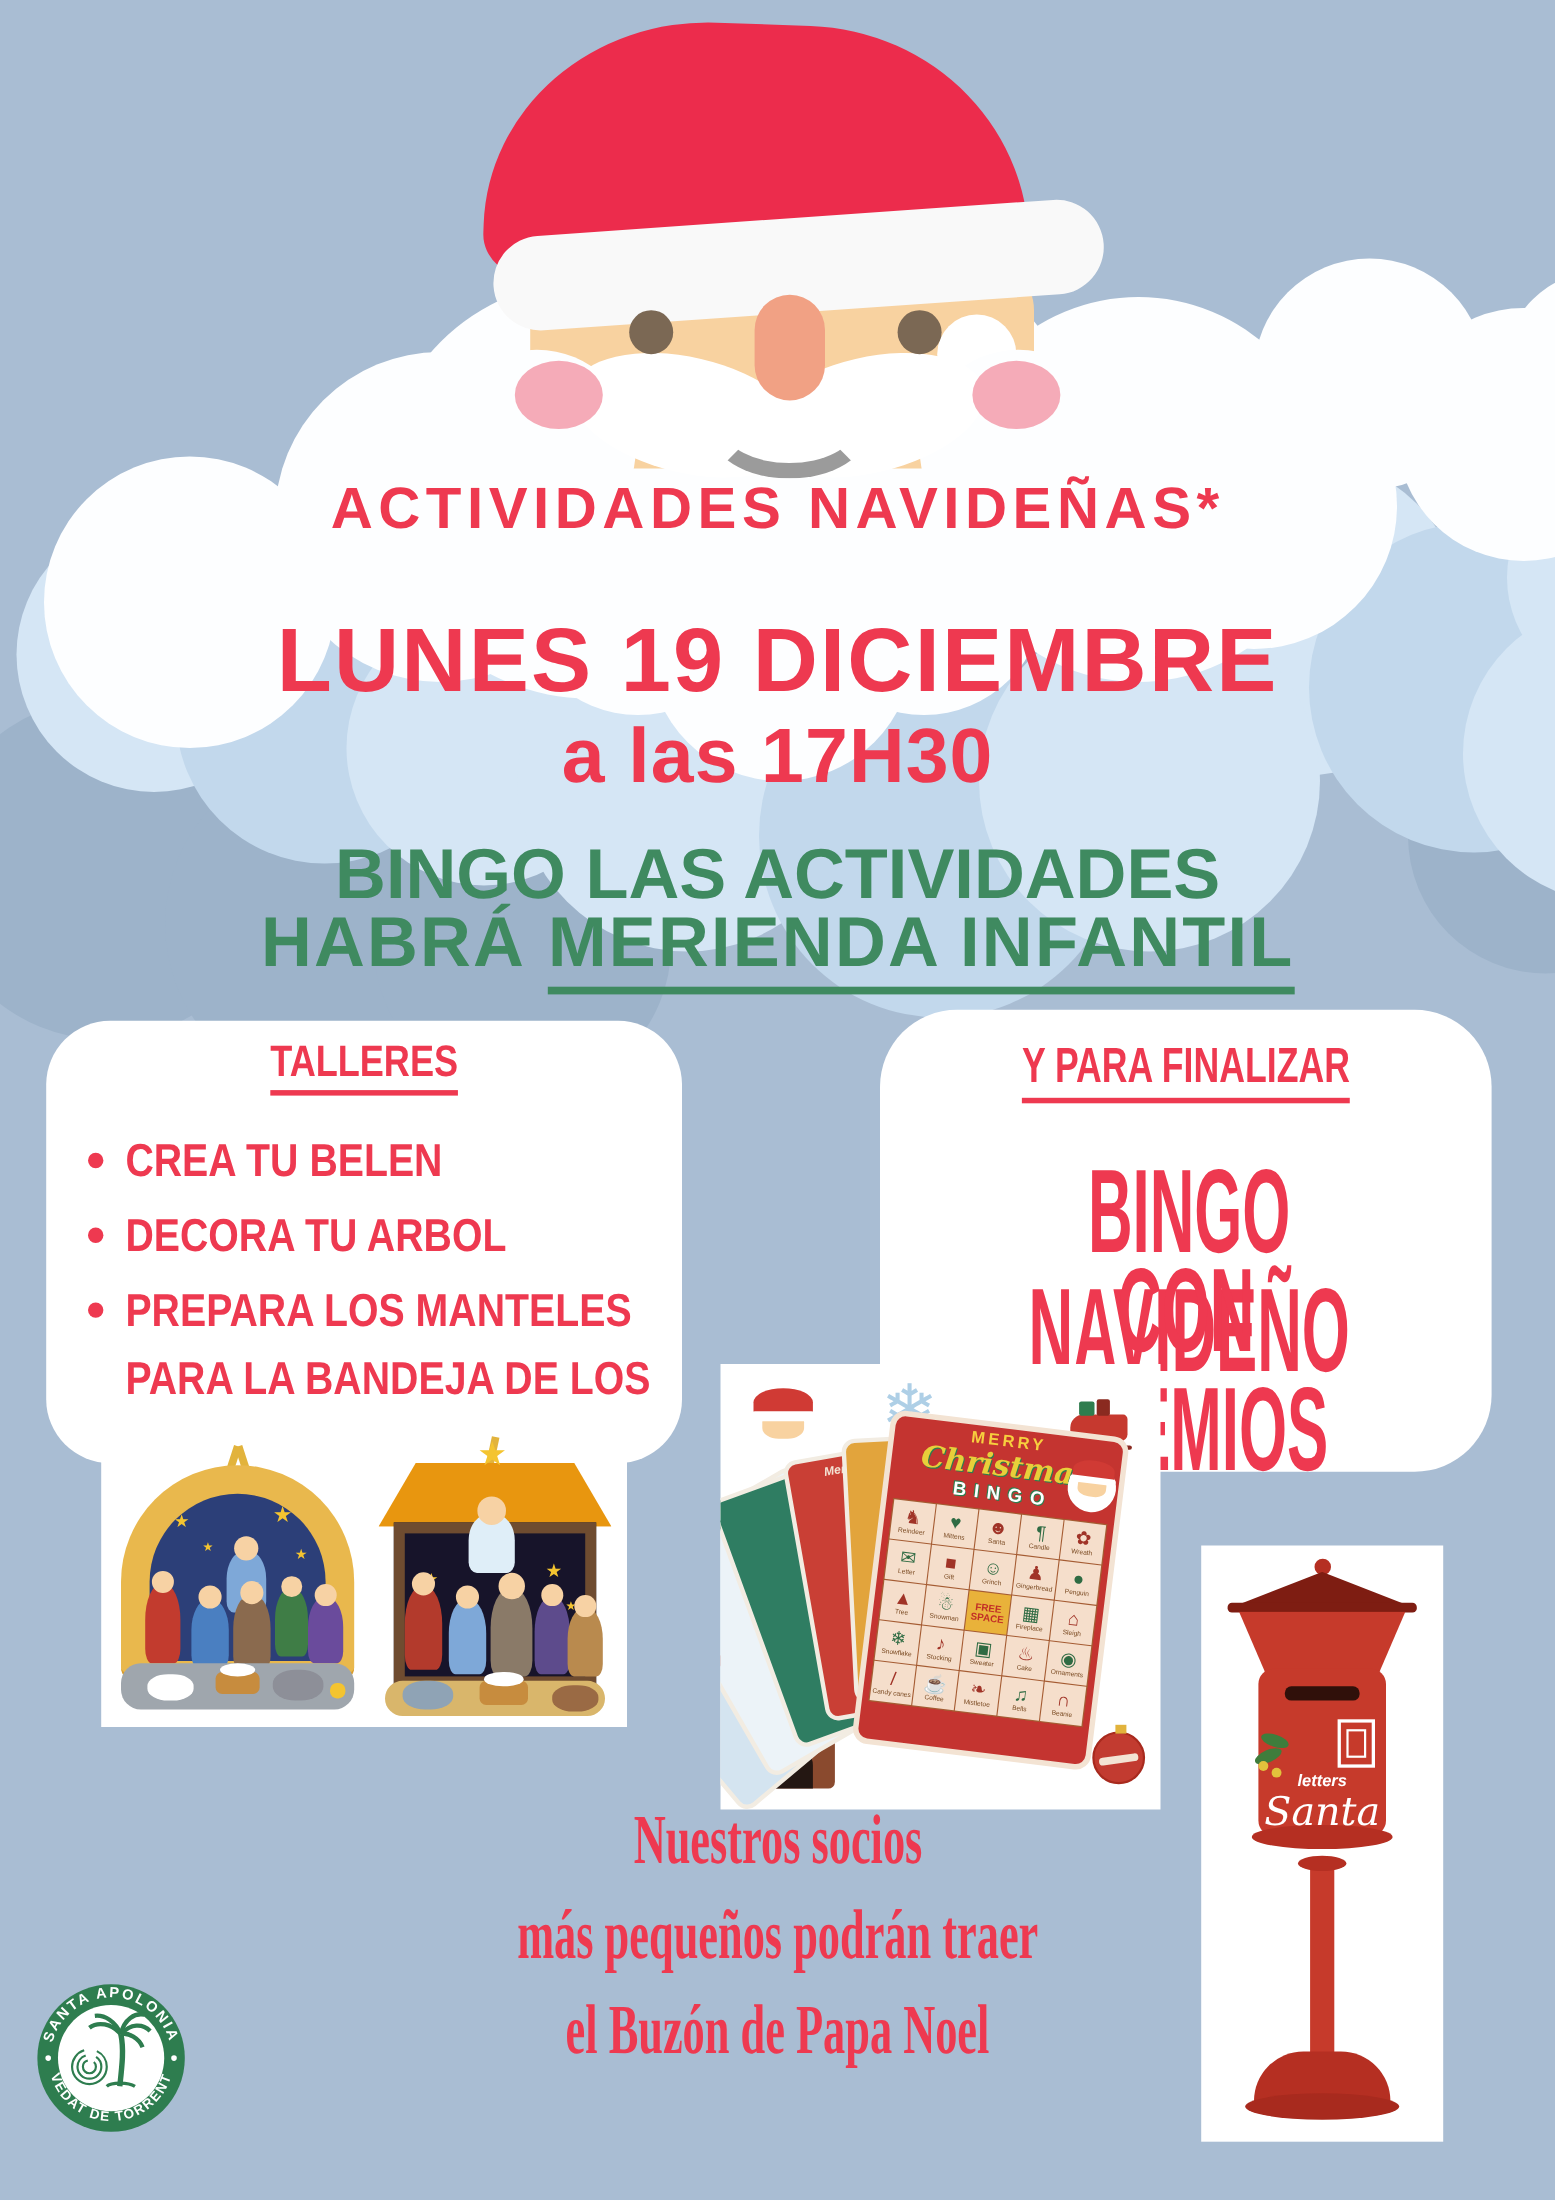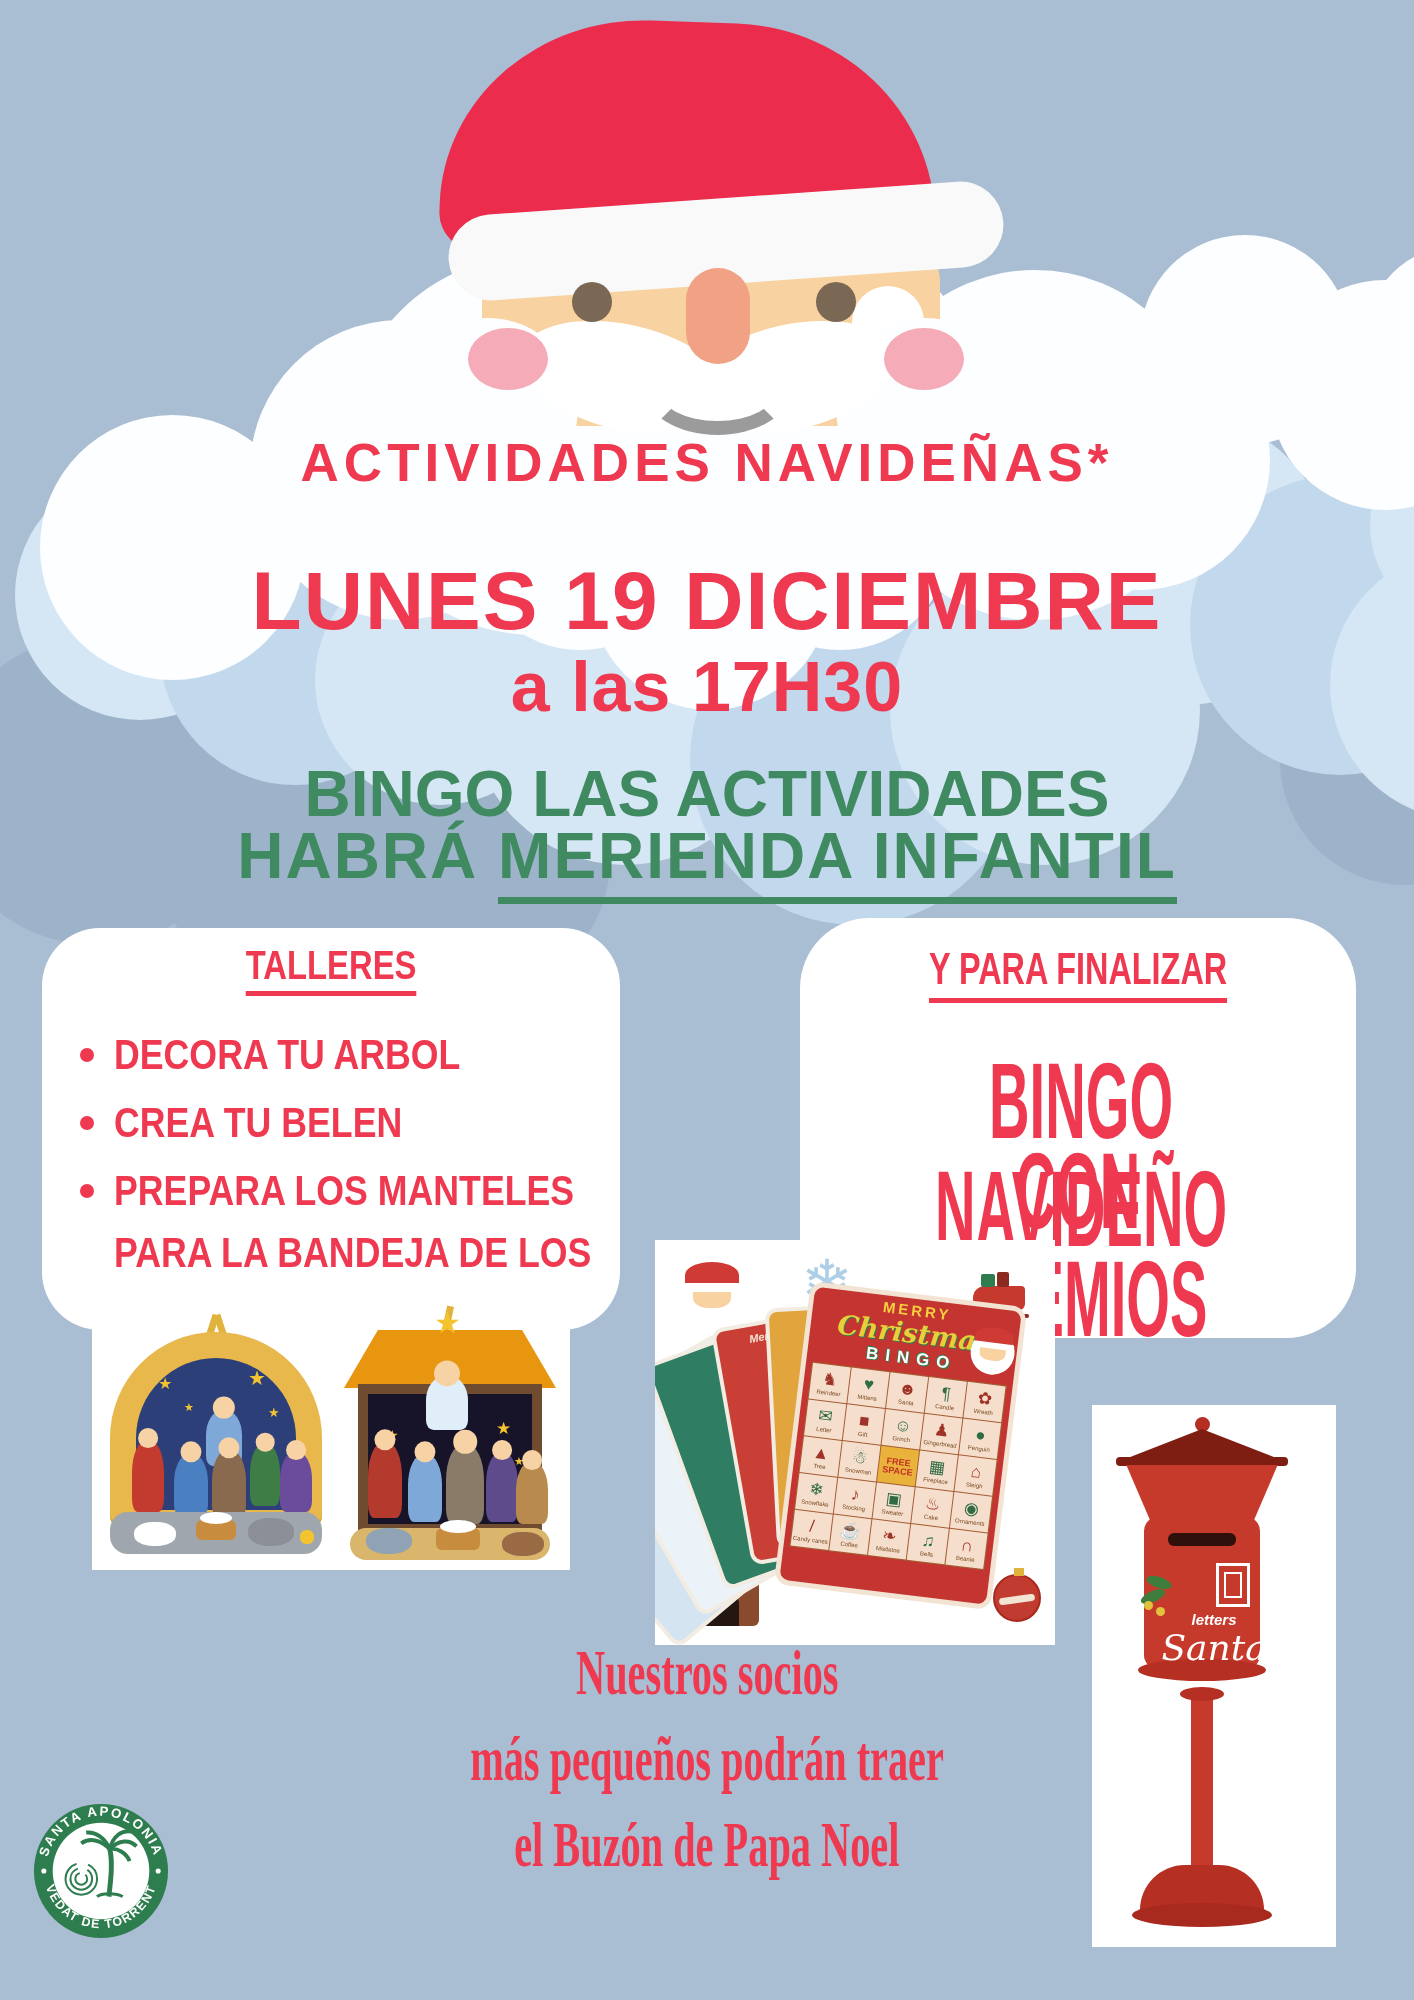--- a/index.html
+++ b/index.html
@@ -60,21 +60,21 @@
   #talleres-list .li-sx{display:inline-block;width:117%;transform:scaleX(0.85);transform-origin:left top;}
   .finale-line{position:absolute;left:0;right:0;text-align:center;font-weight:bold;color:#ee3950;
                font-size:108px;line-height:1;}
   .fl1{top:129px;} .fl2{top:219px;}
   .finale-line .sx{--sx:0.52;}
 
   
   .photo{position:absolute;background:#ffffff;z-index:4;overflow:hidden;}
   #nativity-photo{left:92px;top:1288px;width:478px;height:282px;}
   #bingo-photo{left:655px;top:1240px;width:400px;height:405px;}
-  #mailbox-photo{left:1092px;top:1405px;width:244px;height:542px;}
+  #mailbox-photo{left:1092px;top:1405px;width:220px;height:542px;}
 
   
   .ornament{position:absolute;}
   .straw-arch{position:absolute;left:0;top:18px;width:212px;height:196px;background:#e9b84d;
               border-radius:106px 106px 12px 12px;border-bottom:6px solid #d89c2e;box-sizing:border-box;}
   .arch-inner{position:absolute;left:26px;top:44px;width:160px;height:152px;background:#2c3f78;
               border-radius:80px 80px 0 0;overflow:hidden;}
   .orn-base{position:absolute;background:#9fa6ad;border-radius:18px;}
   .star{position:absolute;color:#f4c430;line-height:1;}
   .fig{position:absolute;border-radius:45% 45% 18% 18%;background:var(--c);}
@@ -225,22 +225,22 @@
   <div class="center-text green t-green2">
     <span>HABRÁ</span>
     <span class="u-green">MERIENDA INFANTIL</span>
   </div>
 
   <div id="talleres-box" class="white-box">
     <div class="box-heading">
       <span class="sx" style="--sx:0.82;"><span class="und">TALLERES</span></span>
     </div>
     <ul id="talleres-list">
+        <li><span class="li-sx">CREA TU BELEN</span></li>
         <li><span class="li-sx">DECORA TU ARBOL</span></li>
-        <li><span class="li-sx">CREA TU BELEN</span></li>
         <li><span class="li-sx">PREPARA LOS MANTELES PARA LA BANDEJA DE LOS REYES MAGOS</span></li>
       </ul>
   </div>
 
   <div id="finale-box" class="white-box">
     <div class="box-heading">
       <span class="sx" style="--sx:0.72;"><span class="und">Y PARA FINALIZAR</span></span>
     </div>
     <div class="finale-line fl1"><span class="sx">BINGO NAVIDEÑO</span></div>
     <div class="finale-line fl2"><span class="sx">CON PREMIOS</span></div>

